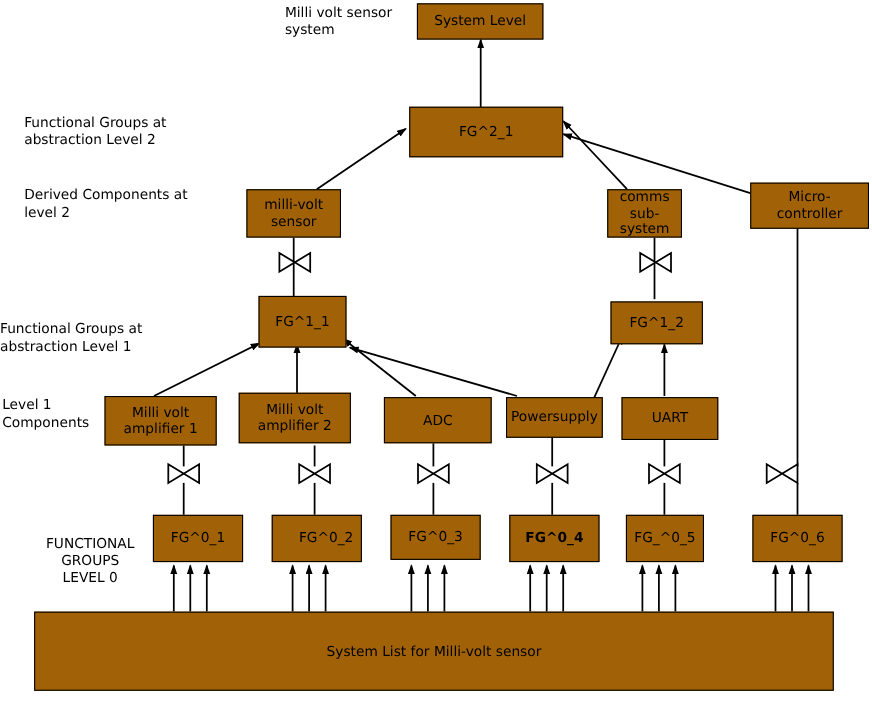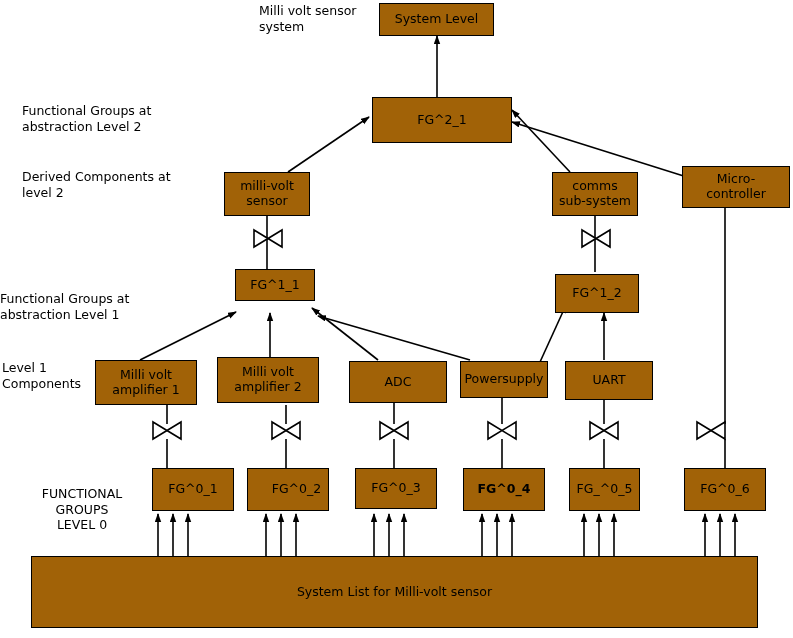--- a/index.html
+++ b/index.html
@@ -150,43 +150,43 @@
 GROUPS
 LEVEL 0</div>
 
   <div class="node" style="left:379px; top:3px; width:115px; height:33px;">System Level</div>
 
   <div class="node" style="left:372px; top:97px; width:140px; height:46px;">FG^2_1</div>
 
   <div class="node" style="left:224px; top:172px; width:86px; height:44px;">milli-volt
 sensor</div>
 
-  <div class="node" style="left:552px; top:172px; width:86px; height:44px;">comms
+  <div class="node" style="left:552px; top:172px; width:68px; height:44px;">comms
 sub-system</div>
 
   <div class="node" style="left:682px; top:166px; width:108px; height:42px;">Micro-
 controller</div>
 
-  <div class="node" style="left:235px; top:269px; width:80px; height:32px;">FG^1_1</div>
+  <div class="node" style="left:235px; top:269px; width:80px; height:47px;">FG^1_1</div>
 
   <div class="node" style="left:555px; top:274px; width:84px; height:39px;">FG^1_2</div>
 
   <div class="node" style="left:95px; top:360px; width:102px; height:45px;">Milli volt
 amplifier 1</div>
 
   <div class="node" style="left:217px; top:357px; width:102px; height:46px;">Milli volt
 amplifier 2</div>
 
   <div class="node" style="left:349px; top:361px; width:98px; height:42px;">ADC</div>
 
   <div class="node" style="left:460px; top:361px; width:88px; height:37px;">Powersupply</div>
 
   <div class="node" style="left:565px; top:361px; width:88px; height:39px;">UART</div>
 
-  <div class="node" style="left:139px; top:468px; width:82px; height:43px;margin-left:13px;">FG^0_1</div>
+  <div class="node" style="left:139px; top:468px; width:82px; height:43px;">FG^0_1</div>
 
   <div class="node" style="left:247px; top:468px; width:82px; height:43px;padding-left:17px;">FG^0_2</div>
 
   <div class="node" style="left:355px; top:468px; width:82px; height:41px;">FG^0_3</div>
 
   <div class="node" style="left:463px; top:468px; width:82px; height:43px;font-weight:bold;">FG^0_4</div>
 
   <div class="node" style="left:569px; top:468px; width:71px; height:43px;">FG_^0_5</div>
 
   <div class="node" style="left:684px; top:468px; width:82px; height:43px;">FG^0_6</div>

